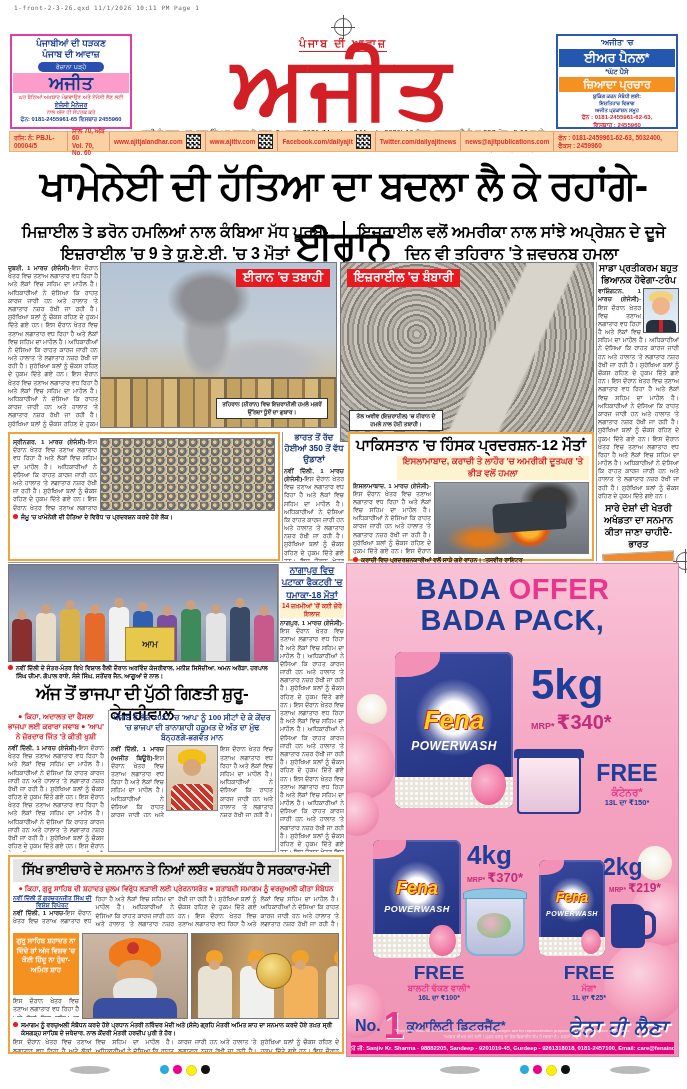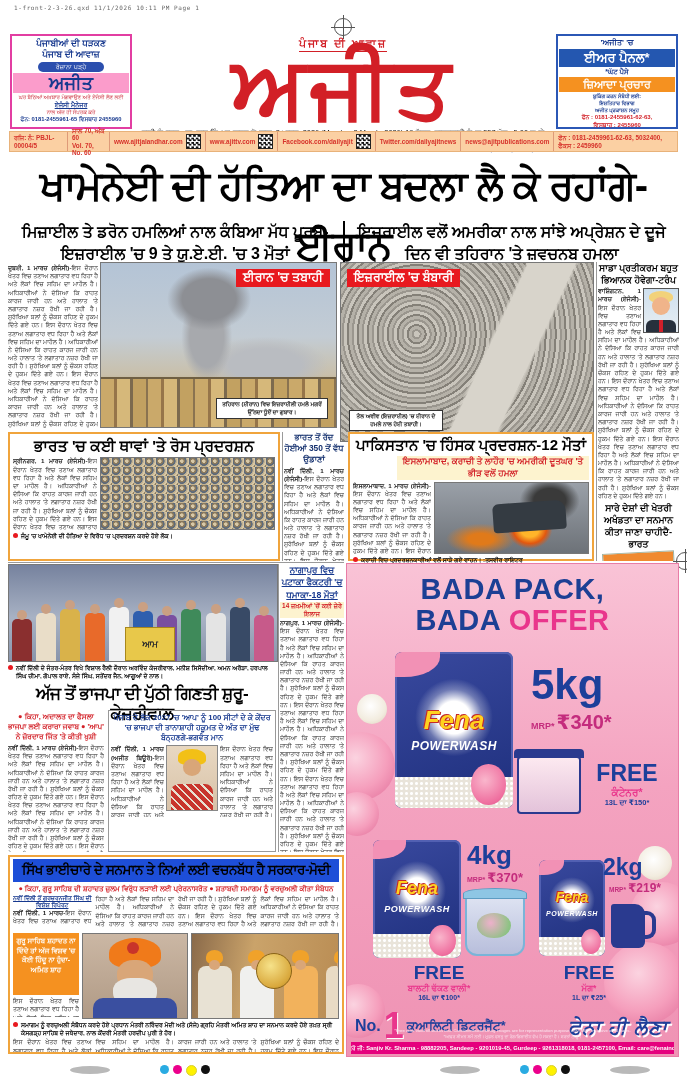--- a/index.html
+++ b/index.html
@@ -138,21 +138,21 @@
   .m-turban{position:absolute;top:3px;left:11px;width:28px;height:16px;border-radius:50% 50% 30% 30%;background:#f2c016;}
   .m-face{position:absolute;top:13px;left:16px;width:18px;height:17px;border-radius:50%;background:#d9a678;}
   .m-body{position:absolute;bottom:-2px;left:4px;width:42px;height:28px;border-radius:8px 8px 0 0;
           background:repeating-linear-gradient(45deg,#c8352c 0 4px,#e8e2d2 4px 6px);}
   .nag-col{position:absolute;left:280px;top:564px;width:64px;height:288px;overflow:hidden;}
   .nag-h{color:#16388e;font-weight:800;font-size:8.8px;line-height:1.4;text-align:center;text-decoration:underline;}
   .nag-sub{color:#d21f26;font-weight:800;font-size:6.4px;text-align:center;background:#fdf3cf;margin:1px 0;}
   
   .modibox{position:absolute;left:8px;top:855px;width:336px;height:199px;border:2px solid #f0a43c;
            box-sizing:border-box;padding:2px 3px;background:#fff;overflow:hidden;}
-  .modi-h{background:#1d4ed8;color:#000;font-weight:800;font-size:13.5px;text-align:center;
+  .modi-h{background:#e5e5e5;color:#000;font-weight:800;font-size:13.5px;text-align:center;
           padding:3px 1px;line-height:1.25;letter-spacing:-.4px;}
   .modi-bul{color:#d21f26;font-weight:800;font-size:7.2px;text-align:center;margin-top:2px;line-height:1.3;}
   .modi-cols{margin-top:2px;column-count:4;column-gap:4px;height:36px;overflow:hidden;}
   .rep-line{font-size:6px;font-weight:bold;color:#16388e;text-decoration:underline;text-align:center;}
   .modi-mid{display:flex;gap:3px;margin-top:2px;height:86px;}
   .hl-orange{width:66px;flex:none;background:#f59120;color:#fff;font-weight:800;font-size:7px;
              line-height:1.35;text-align:center;padding:3px 2px;box-sizing:border-box;height:62px;}
   .modi-img{width:104px;flex:none;border:1px solid #777;position:relative;overflow:hidden;
             background:linear-gradient(#cbb7a4,#b09a85);}
   .mo-turban{position:absolute;top:4px;left:26px;width:52px;height:30px;border-radius:50% 50% 35% 35%;background:#f07a1a;}
@@ -318,21 +318,20 @@
       <i class="t-suit"></i>
       <i class="t-tie"></i>
     </div>
     <p class="bodytxt" style="margin:0 0 2px;"><b class="dl">ਵਾਸ਼ਿੰਗਟਨ, 1 ਮਾਰਚ (ਏਜੰਸੀ)-</b><span>ਇਸ ਦੌਰਾਨ ਖੇਤਰ ਵਿਚ ਤਣਾਅ ਲਗਾਤਾਰ ਵਧ ਰਿਹਾ ਹੈ ਅਤੇ ਲੋਕਾਂ ਵਿਚ ਸਹਿਮ ਦਾ ਮਾਹੌਲ ਹੈ। ਅਧਿਕਾਰੀਆਂ ਨੇ ਦੱਸਿਆ ਕਿ ਰਾਹਤ ਕਾਰਜ ਜਾਰੀ ਹਨ ਅਤੇ ਹਾਲਾਤ 'ਤੇ ਲਗਾਤਾਰ ਨਜ਼ਰ ਰੱਖੀ ਜਾ ਰਹੀ ਹੈ। ਸੁਰੱਖਿਆ ਬਲਾਂ ਨੂੰ ਚੌਕਸ ਰਹਿਣ ਦੇ ਹੁਕਮ ਦਿੱਤੇ ਗਏ ਹਨ। ਇਸ ਦੌਰਾਨ ਖੇਤਰ ਵਿਚ ਤਣਾਅ ਲਗਾਤਾਰ ਵਧ ਰਿਹਾ ਹੈ ਅਤੇ ਲੋਕਾਂ ਵਿਚ ਸਹਿਮ ਦਾ ਮਾਹੌਲ ਹੈ। ਅਧਿਕਾਰੀਆਂ ਨੇ ਦੱਸਿਆ ਕਿ ਰਾਹਤ ਕਾਰਜ ਜਾਰੀ ਹਨ ਅਤੇ ਹਾਲਾਤ 'ਤੇ ਲਗਾਤਾਰ ਨਜ਼ਰ ਰੱਖੀ ਜਾ ਰਹੀ ਹੈ। ਸੁਰੱਖਿਆ ਬਲਾਂ ਨੂੰ ਚੌਕਸ ਰਹਿਣ ਦੇ ਹੁਕਮ ਦਿੱਤੇ ਗਏ ਹਨ। ਇਸ ਦੌਰਾਨ ਖੇਤਰ ਵਿਚ ਤਣਾਅ ਲਗਾਤਾਰ ਵਧ ਰਿਹਾ ਹੈ ਅਤੇ ਲੋਕਾਂ ਵਿਚ ਸਹਿਮ ਦਾ ਮਾਹੌਲ ਹੈ। ਅਧਿਕਾਰੀਆਂ ਨੇ ਦੱਸਿਆ ਕਿ ਰਾਹਤ ਕਾਰਜ ਜਾਰੀ ਹਨ ਅਤੇ ਹਾਲਾਤ 'ਤੇ ਲਗਾਤਾਰ ਨਜ਼ਰ ਰੱਖੀ ਜਾ ਰਹੀ ਹੈ। ਸੁਰੱਖਿਆ ਬਲਾਂ ਨੂੰ ਚੌਕਸ ਰਹਿਣ ਦੇ ਹੁਕਮ ਦਿੱਤੇ ਗਏ ਹਨ। </span></p>
     <div class="h-sm">ਸਾਰੇ ਦੇਸ਼ਾਂ ਦੀ ਖੇਤਰੀ ਅਖੰਡਤਾ ਦਾ ਸਨਮਾਨ ਕੀਤਾ ਜਾਣਾ ਚਾਹੀਦੈ-ਭਾਰਤ</div>
     <div class="flag"></div>
 
   </div>
 
   <div class="newsbox" style="left:8px;top:432px;width:272px;height:129px;">
-    <div class="bh1" style="font-size:15.5px;">ਭਾਰਤ 'ਚ ਕਈ ਥਾਵਾਂ 'ਤੇ ਰੋਸ ਪ੍ਰਦਰਸ਼ਨ</div>
     <div class="boxrow" style="height:73px;">
       <div style="width:84px;overflow:hidden;">
         <p class="bodytxt" style="margin:0;"><b class="dl">ਸ੍ਰੀਨਗਰ, 1 ਮਾਰਚ (ਏਜੰਸੀ)-</b><span>ਇਸ ਦੌਰਾਨ ਖੇਤਰ ਵਿਚ ਤਣਾਅ ਲਗਾਤਾਰ ਵਧ ਰਿਹਾ ਹੈ ਅਤੇ ਲੋਕਾਂ ਵਿਚ ਸਹਿਮ ਦਾ ਮਾਹੌਲ ਹੈ। ਅਧਿਕਾਰੀਆਂ ਨੇ ਦੱਸਿਆ ਕਿ ਰਾਹਤ ਕਾਰਜ ਜਾਰੀ ਹਨ ਅਤੇ ਹਾਲਾਤ 'ਤੇ ਲਗਾਤਾਰ ਨਜ਼ਰ ਰੱਖੀ ਜਾ ਰਹੀ ਹੈ। ਸੁਰੱਖਿਆ ਬਲਾਂ ਨੂੰ ਚੌਕਸ ਰਹਿਣ ਦੇ ਹੁਕਮ ਦਿੱਤੇ ਗਏ ਹਨ। ਇਸ ਦੌਰਾਨ ਖੇਤਰ ਵਿਚ ਤਣਾਅ ਲਗਾਤਾਰ ਵਧ ਰਿਹਾ ਹੈ ਅਤੇ ਲੋਕਾਂ ਵਿਚ ਸਹਿਮ ਦਾ ਮਾਹੌਲ ਹੈ। ਅਧਿਕਾਰੀਆਂ ਨੇ ਦੱਸਿਆ ਕਿ ਰਾਹਤ ਕਾਰਜ ਜਾਰੀ ਹਨ ਅਤੇ ਹਾਲਾਤ 'ਤੇ ਲਗਾਤਾਰ ਨਜ਼ਰ ਰੱਖੀ ਜਾ ਰਹੀ ਹੈ। ਸੁਰੱਖਿਆ ਬਲਾਂ ਨੂੰ ਚੌਕਸ ਰਹਿਣ ਦੇ ਹੁਕਮ ਦਿੱਤੇ ਗਏ ਹਨ। ਇਸ ਦੌਰਾਨ ਖੇਤਰ ਵਿਚ ਤਣਾਅ ਲਗਾਤਾਰ ਵਧ ਰਿਹਾ ਹੈ ਅਤੇ ਲੋਕਾਂ ਵਿਚ ਸਹਿਮ ਦਾ ਮਾਹੌਲ ਹੈ। ਅਧਿਕਾਰੀਆਂ ਨੇ ਦੱਸਿਆ ਕਿ ਰਾਹਤ ਕਾਰਜ ਜਾਰੀ ਹਨ ਅਤੇ ਹਾਲਾਤ 'ਤੇ ਲਗਾਤਾਰ ਨਜ਼ਰ ਰੱਖੀ ਜਾ ਰਹੀ ਹੈ। ਸੁਰੱਖਿਆ ਬਲਾਂ ਨੂੰ ਚੌਕਸ ਰਹਿਣ ਦੇ ਹੁਕਮ ਦਿੱਤੇ ਗਏ ਹਨ। </span></p>
       </div>
       <div class="crowdimg"></div>
     </div>
     <div class="cap">
       <i class="reddot"></i>
       <span>ਜੰਮੂ 'ਚ ਖਾਮੇਨੇਈ ਦੀ ਹੱਤਿਆ ਦੇ ਵਿਰੋਧ 'ਚ ਪ੍ਰਦਰਸ਼ਨ ਕਰਦੇ ਹੋਏ ਲੋਕ।</span>
     </div>
@@ -453,22 +452,22 @@
   <div class="ad">
     <div class="roseC" style="left:-20px;top:168px;width:68px;height:68px;"></div>
     <div class="roseC" style="left:-12px;top:228px;width:44px;height:44px;"></div>
     <div class="flowerW" style="left:10px;top:130px;width:30px;height:30px;"></div>
     <div class="roseC" style="right:-16px;top:318px;width:64px;height:64px;"></div>
     <div class="roseC" style="right:-8px;top:378px;width:82px;height:82px;"></div>
     <div class="flowerW" style="right:6px;top:282px;width:34px;height:34px;"></div>
     <div class="roseC" style="left:-16px;top:420px;width:54px;height:54px;"></div>
 
     <div class="ad-title">
+      <div><span>BADA </span><span class="ofr">OFFER</span></div>
       <div>BADA PACK,</div>
-      <div><span>BADA </span><span class="ofr">OFFER</span></div>
     </div>
 
     <div class="pack" style="left:48px;top:88px;width:118px;height:156px;">
       <i class="pcorner"></i>
       <i class="burst"></i>
       <div class="fena-txt" style="top:34%;font-size:26px;">Fena</div>
       <div class="pw-txt" style="top:56%;font-size:12px;">POWERWASH</div>
       <i class="gran"></i>
       <i class="prose"></i>
     </div>

